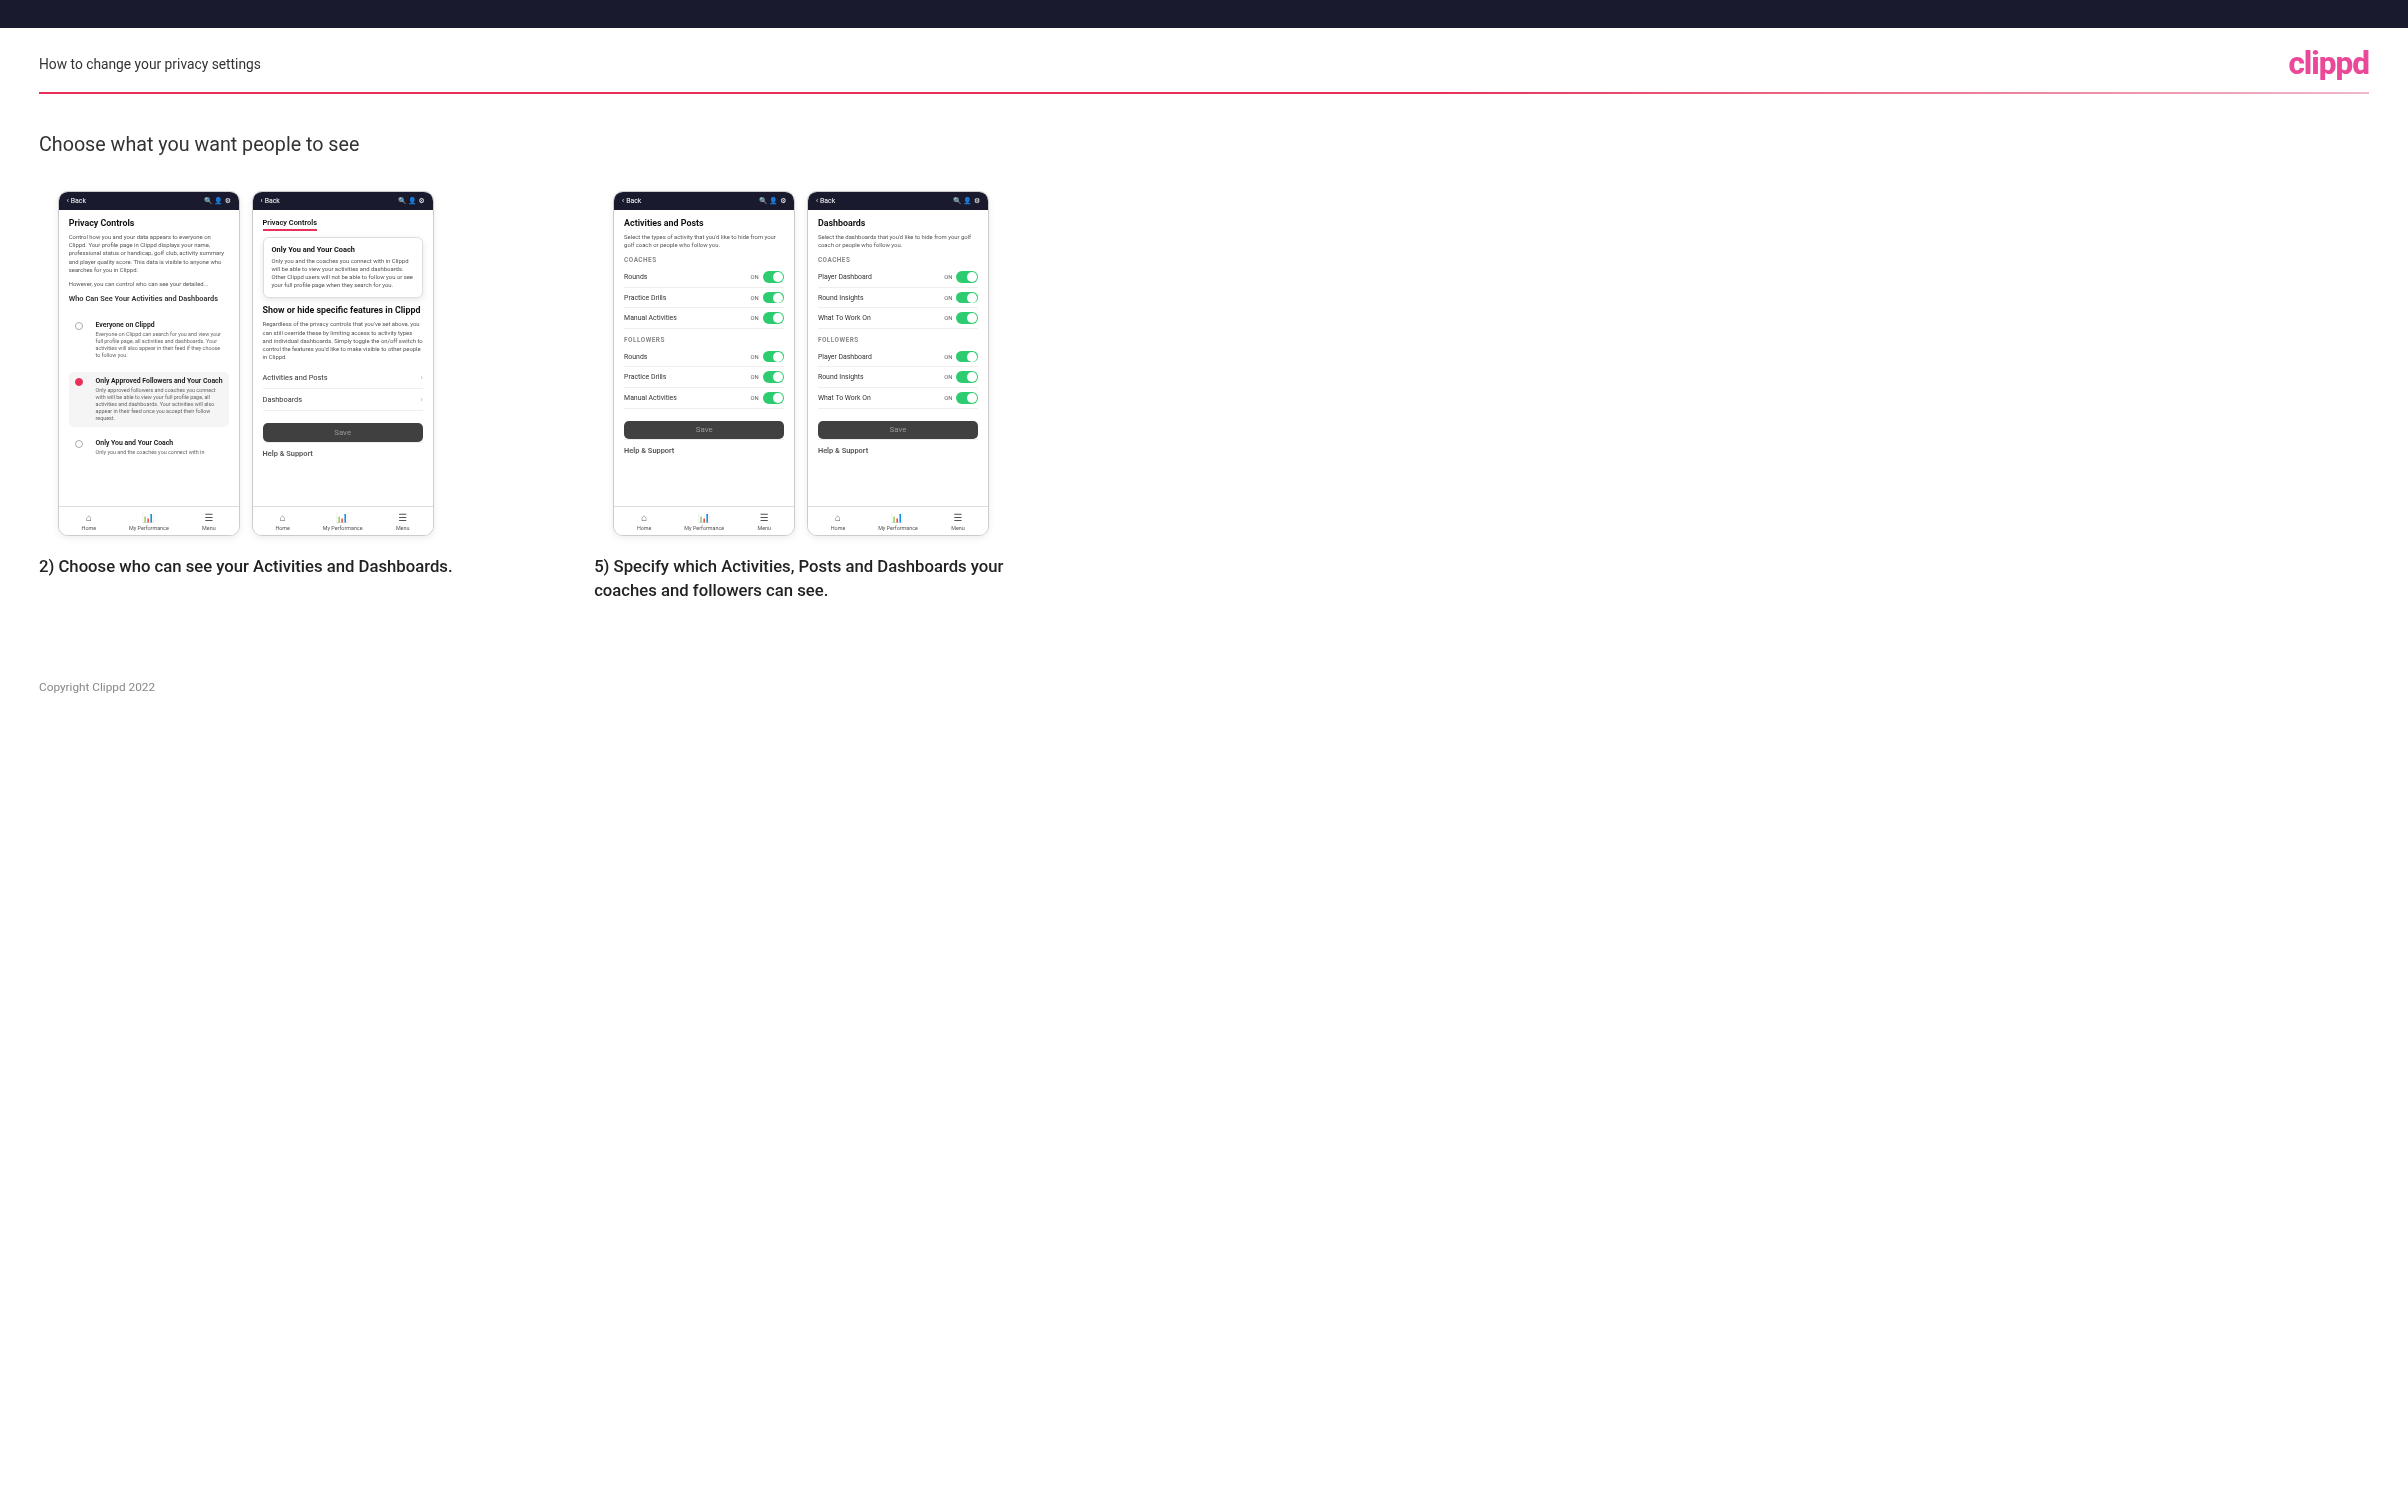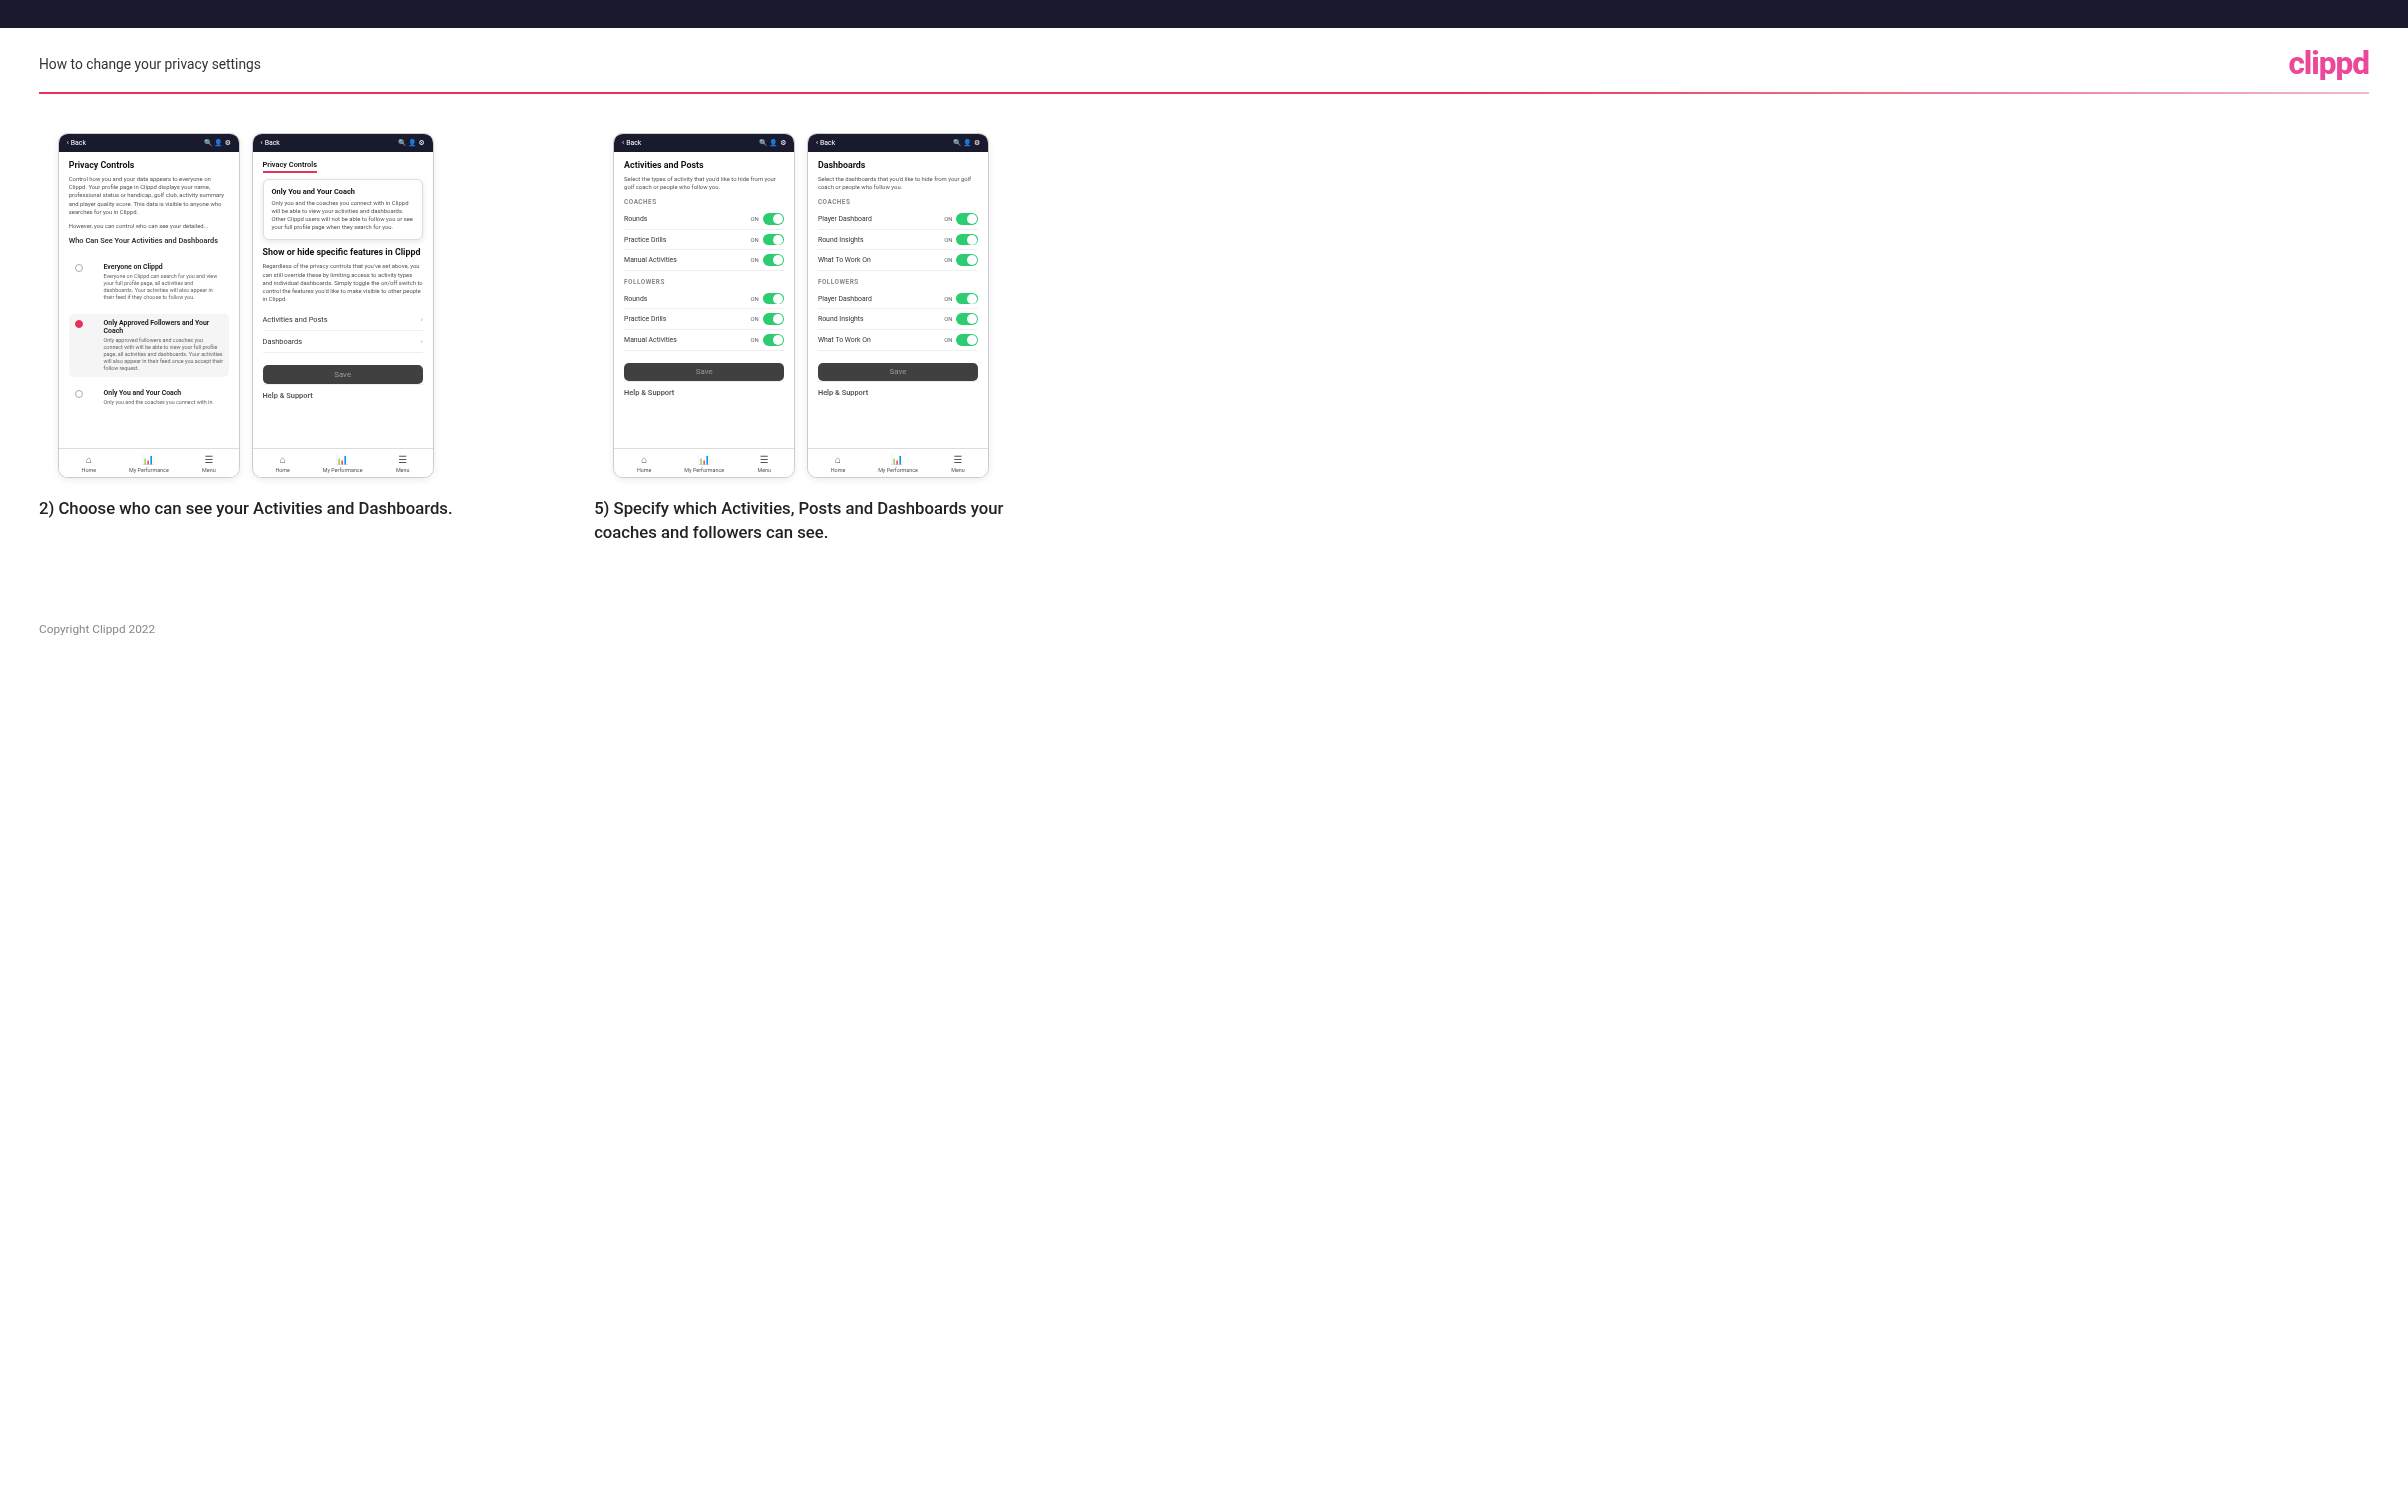--- a/index.html
+++ b/index.html
@@ -119,21 +119,21 @@
     .phone-label {
       font-size: 7.4px;
       font-weight: 600;
       color: #333;
       margin-bottom: 13px;
     }
     
     .radio-option {
       display: flex;
       align-items: flex-start;
-      gap: 21px;
+      gap: 13px;
       margin-bottom: 7.9px;
       padding: 4.9px 5.9px;
       border-radius: 4.9px;
     }
     .radio-option.selected {
       background: #f5f5f5;
     }
     .radio-circle {
       width: 7.9px;
       height: 7.9px;
@@ -316,20 +316,21 @@
 
 <div class="top-bar"></div>
 
 <div class="header">
   <span class="header-title">How to change your privacy settings</span>
   <span class="logo">clippd</span>
 </div>
 <div class="divider"></div>
 
 <div class="main">
+  <div class="page-subheading">Choose what you want people to see</div>
 
   <div class="mockup-grid">
 
     <div class="mockup-group">
       <div class="mockup-pair">
 
         <div class="phone">
           <div class="phone-topbar">
             <span class="back-btn">‹ <span>Back</span></span>
             <span class="icons">🔍 👤 ⚙</span>

